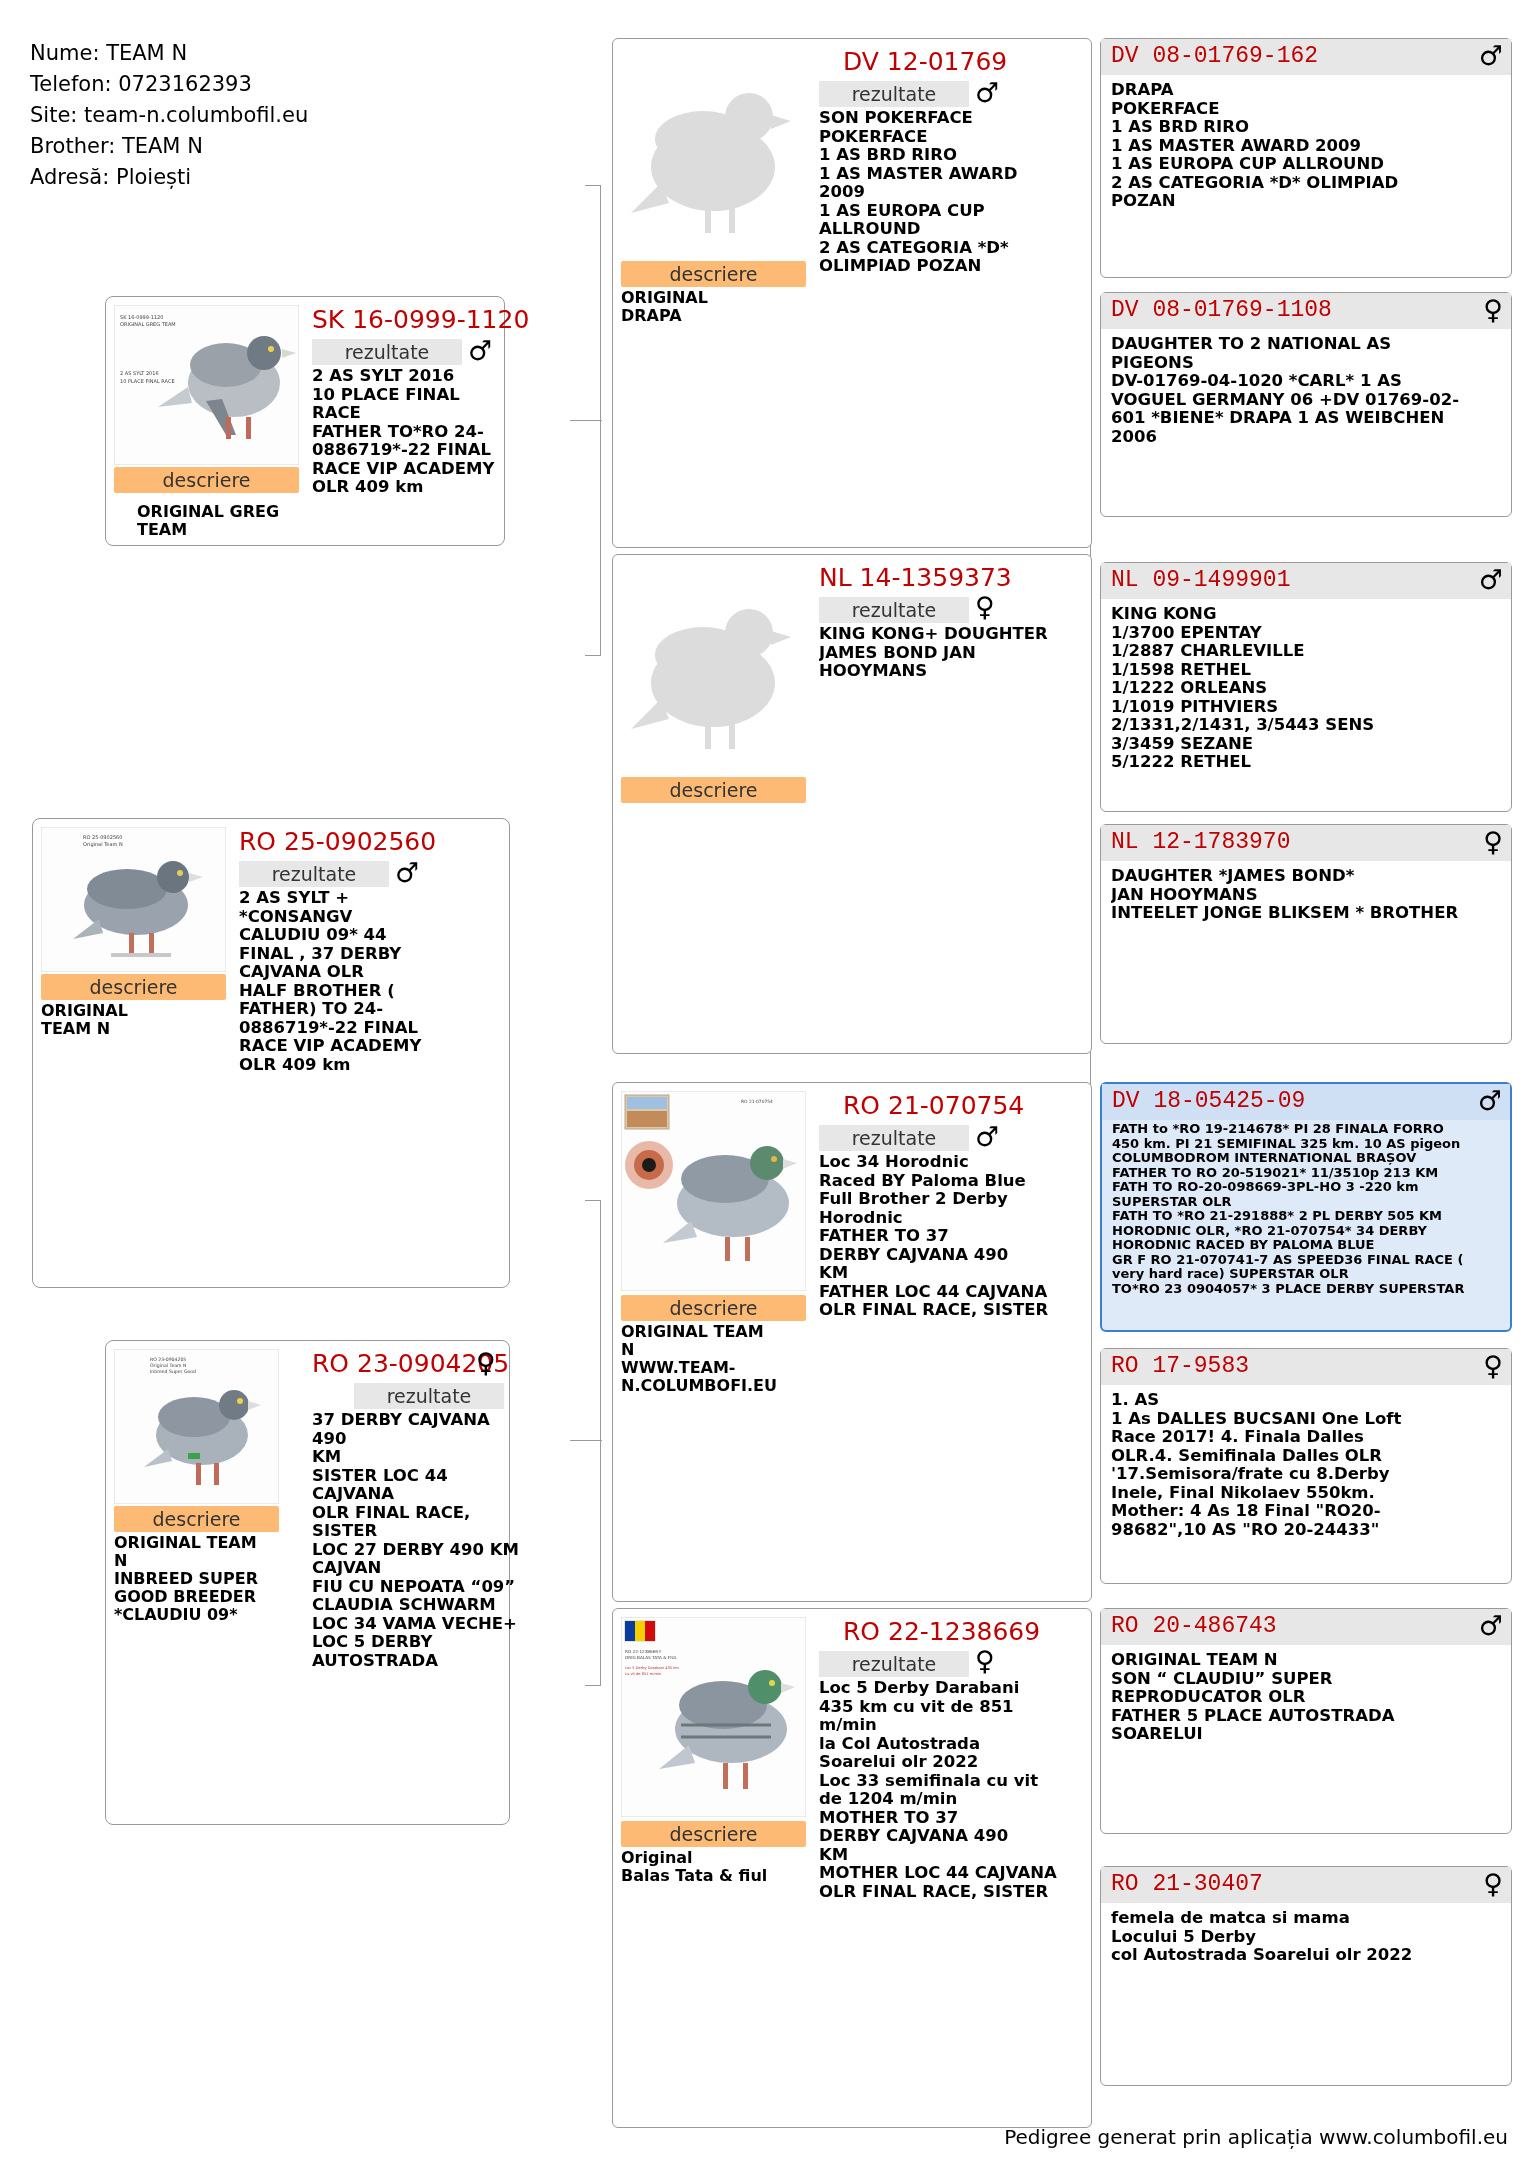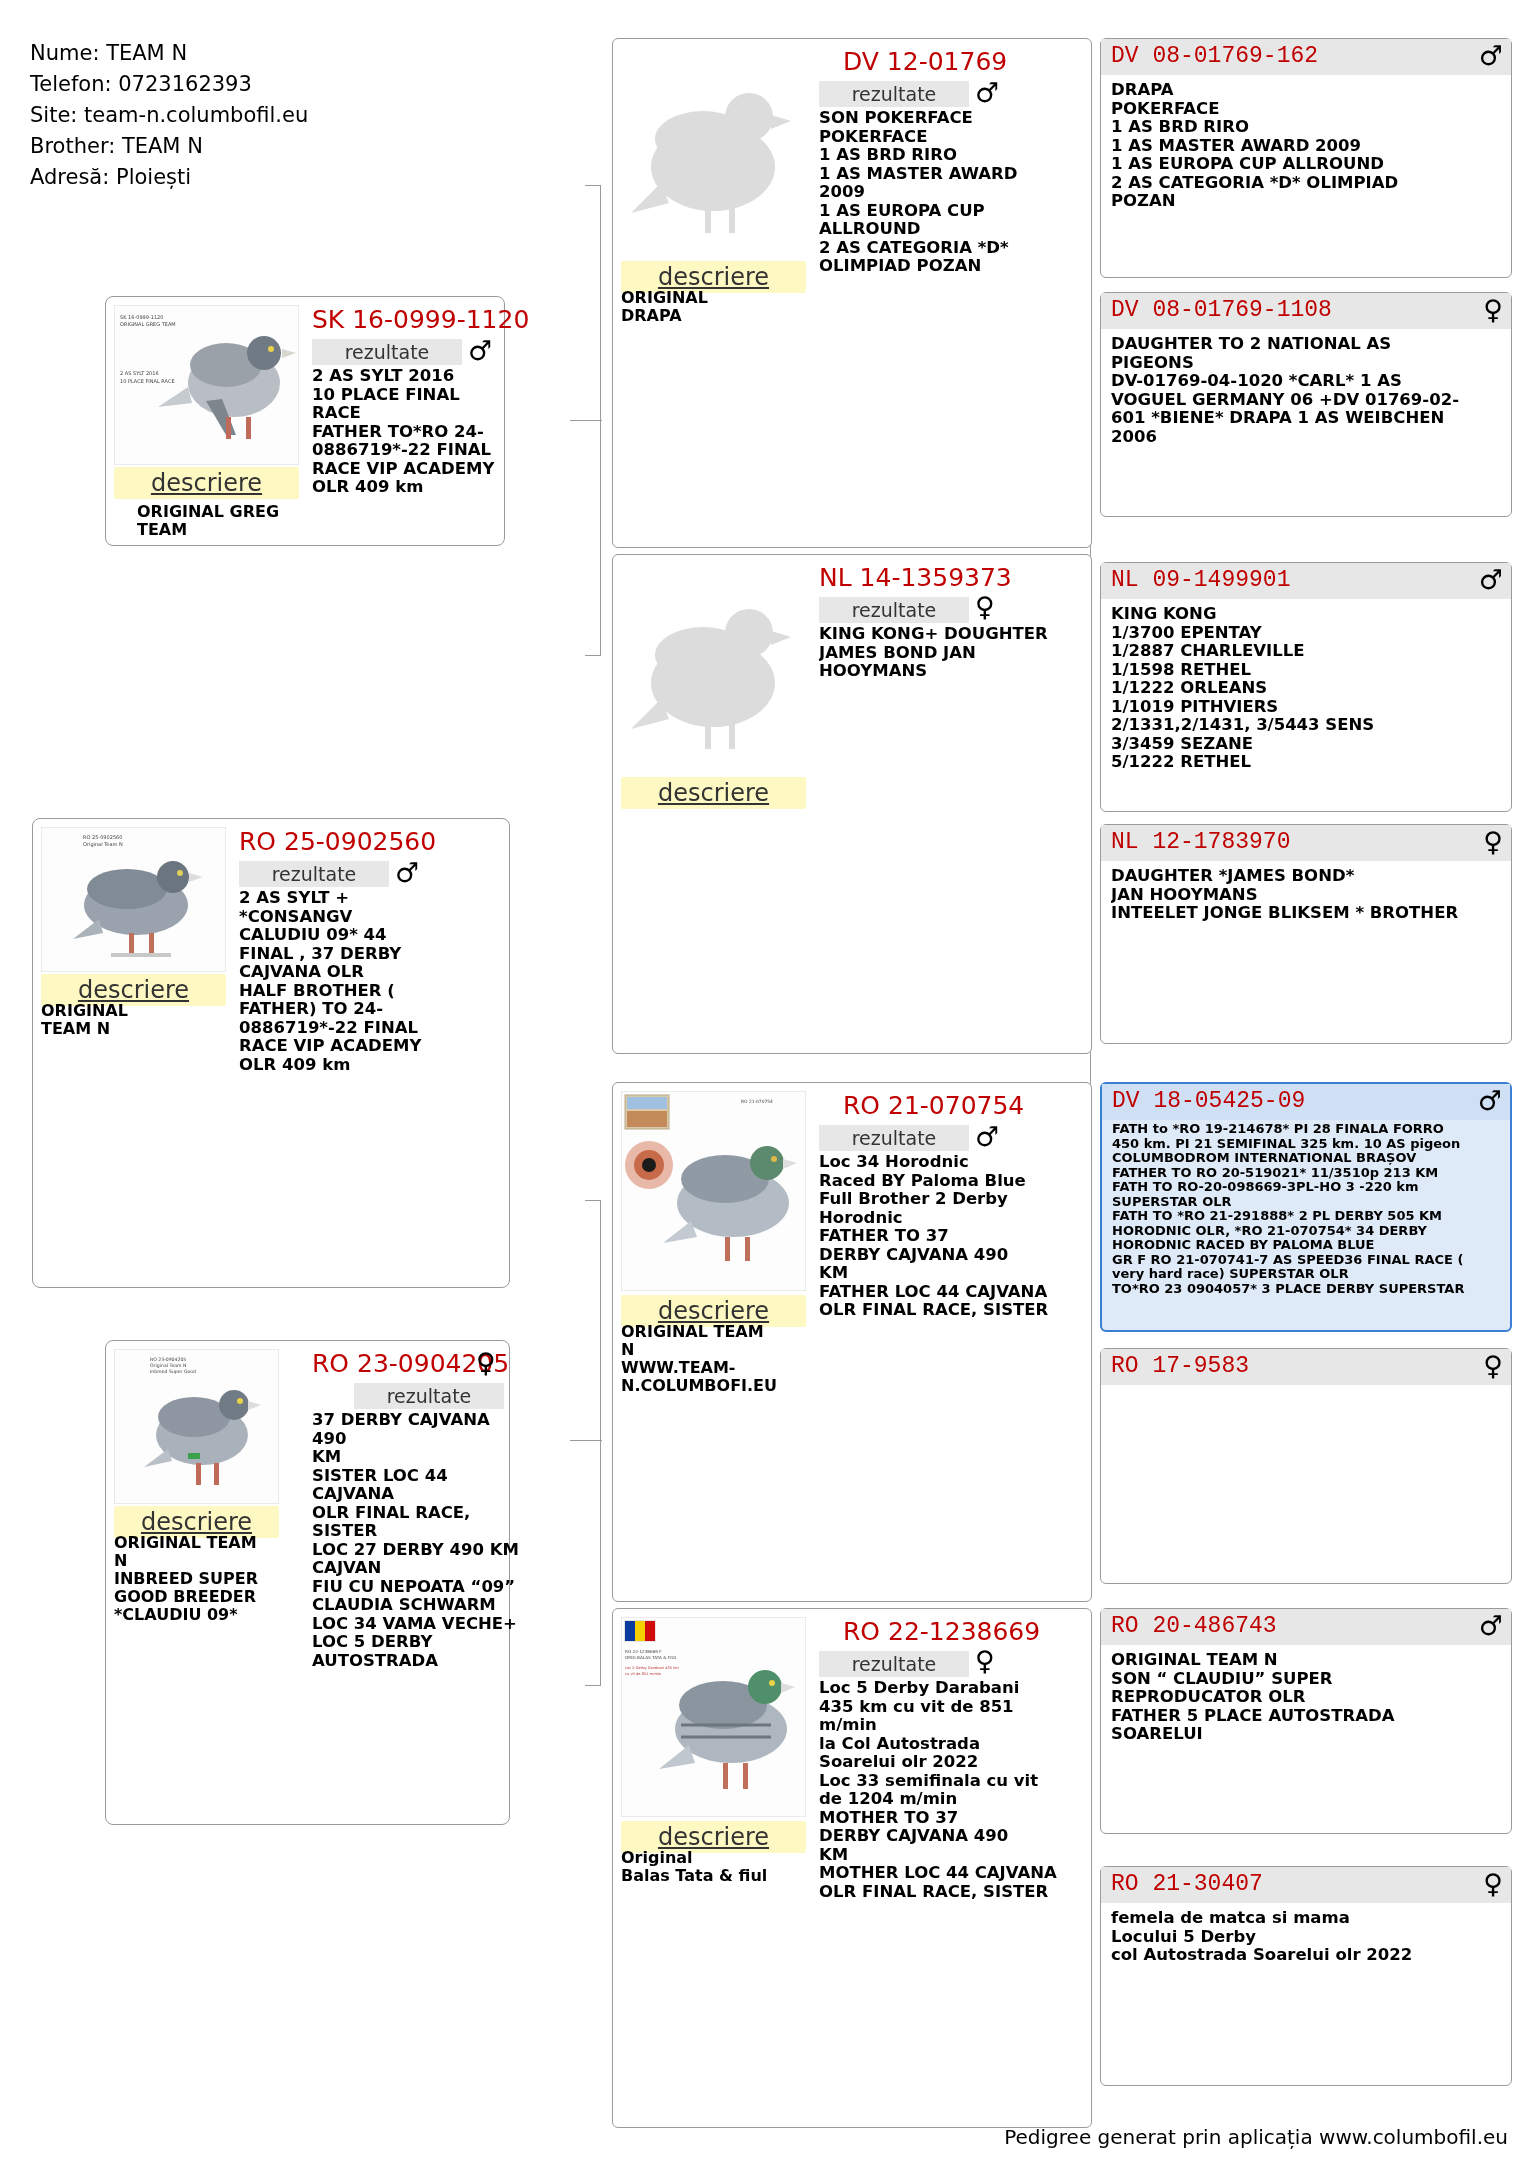--- a/index.html
+++ b/index.html
@@ -43,27 +43,26 @@
     overflow: hidden;
   }
   .photo svg { display: block; }
 
   
   .silho { background: #fff; }
 
   
   .descriere {
     position: absolute;
-    background: #fef9c3;
+    background: #fdba74;
     color: #333;
-    font-size: 24px;
+    font-size: 19px;
     text-align: center;
     padding: 2px 0;
     border-radius: 2px;
-    text-decoration: underline;
   }
   .photo-caption {
     position: absolute;
     font-size: 16px;
     font-weight: bold;
     color: #000;
     line-height: 18px;
   }
 
   
@@ -474,20 +473,28 @@
 HORODNIC RACED BY PALOMA BLUE
 GR F RO 21-070741-7 AS SPEED36 FINAL RACE (
 very hard race) SUPERSTAR OLR
 TO*RO 23 0904057* 3 PLACE DERBY SUPERSTAR</div>
   </div>
 
   <div class="card card-gen3" style="left:1100px; top:1348px; width:412px; height:236px;">
     <div class="hdr"></div>
     <div class="ring small">RO 17-9583</div>
     <div class="sexicon">♀</div>
+    <div class="body">1. AS
+1 As DALLES BUCSANI One Loft
+Race 2017! 4. Finala Dalles
+OLR.4. Semifinala Dalles OLR
+'17.Semisora/frate cu 8.Derby
+Inele, Final Nikolaev 550km.
+Mother: 4 As 18 Final "RO20-
+98682",10 AS "RO 20-24433"</div>
   </div>
 
   <div class="card card-gen3" style="left:1100px; top:1608px; width:412px; height:226px;">
     <div class="hdr"></div>
     <div class="ring small">RO 20-486743</div>
     <div class="sexicon">♂</div>
     <div class="body">ORIGINAL TEAM N
 SON “ CLAUDIU” SUPER
 REPRODUCATOR OLR
 FATHER 5 PLACE AUTOSTRADA

